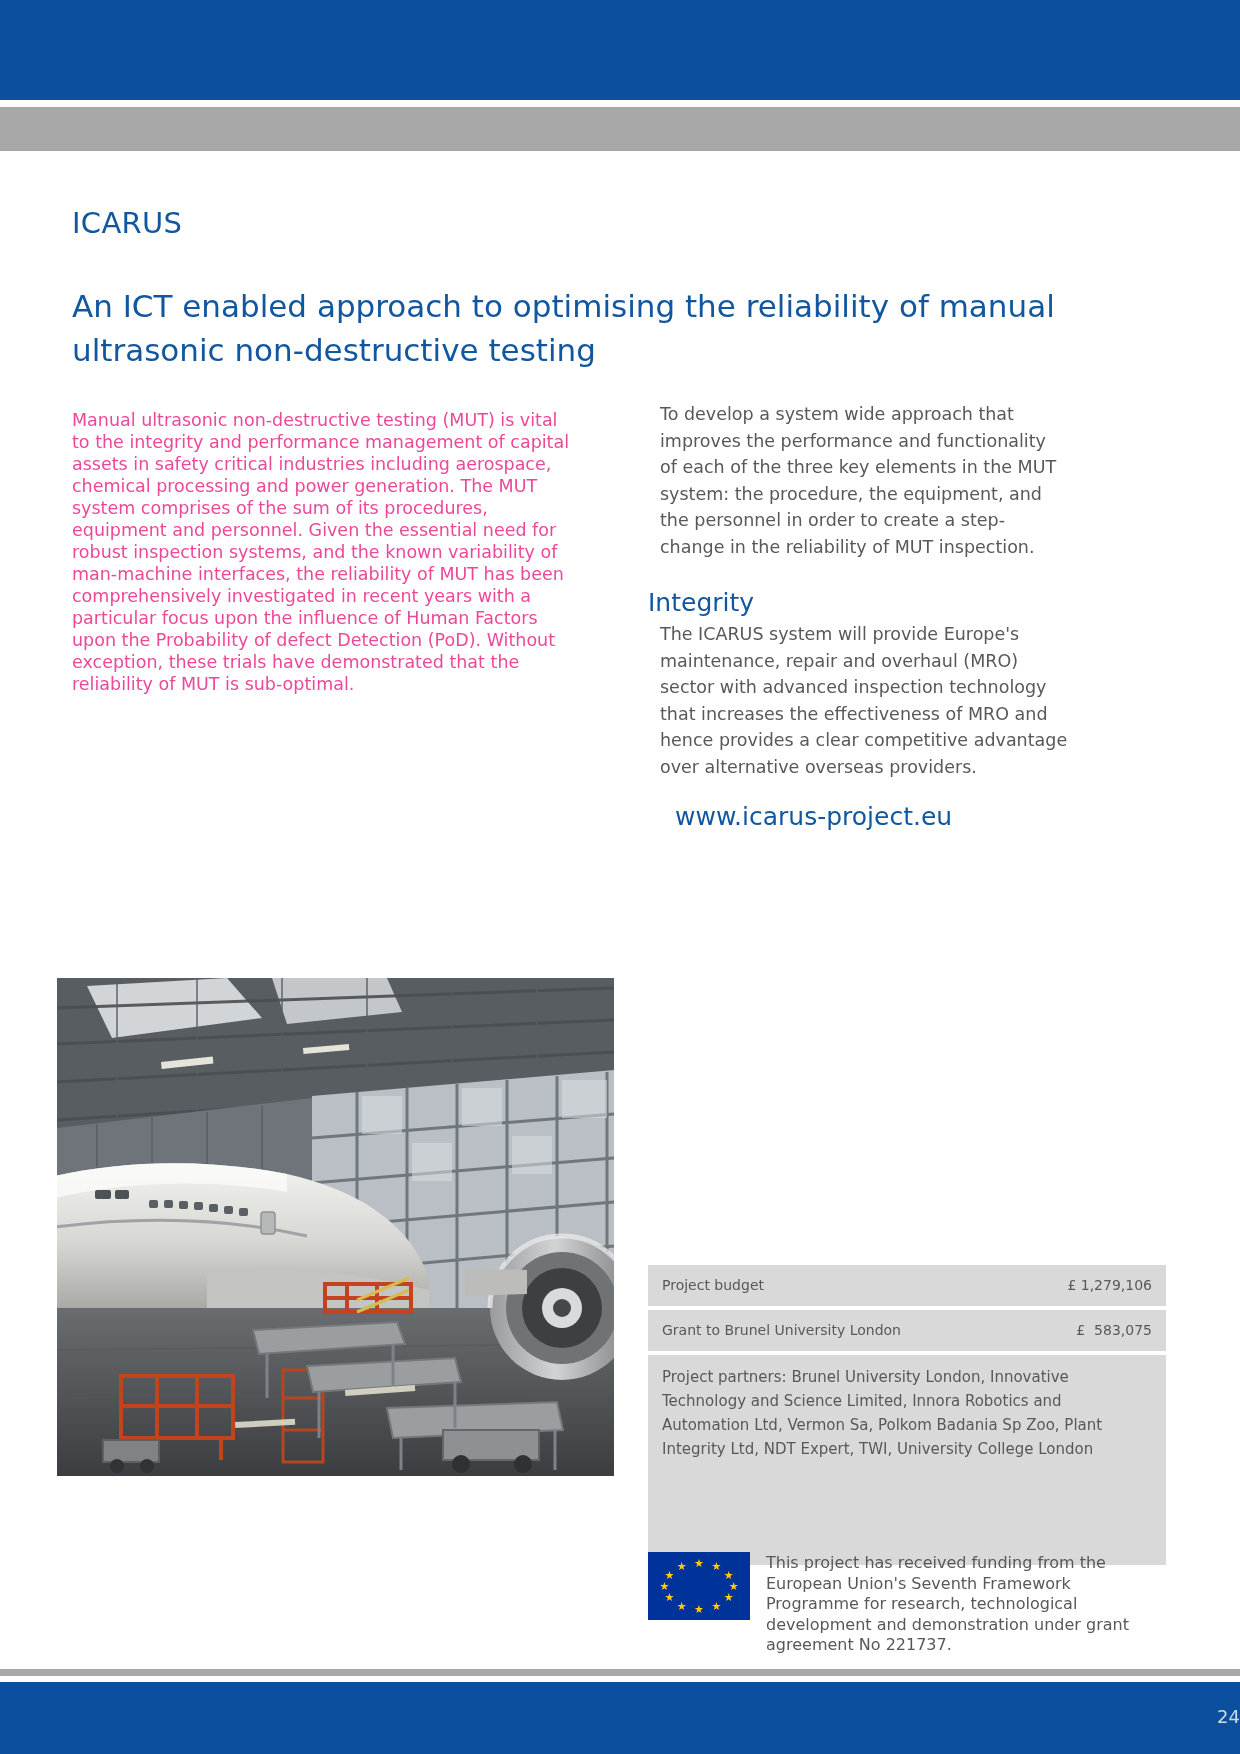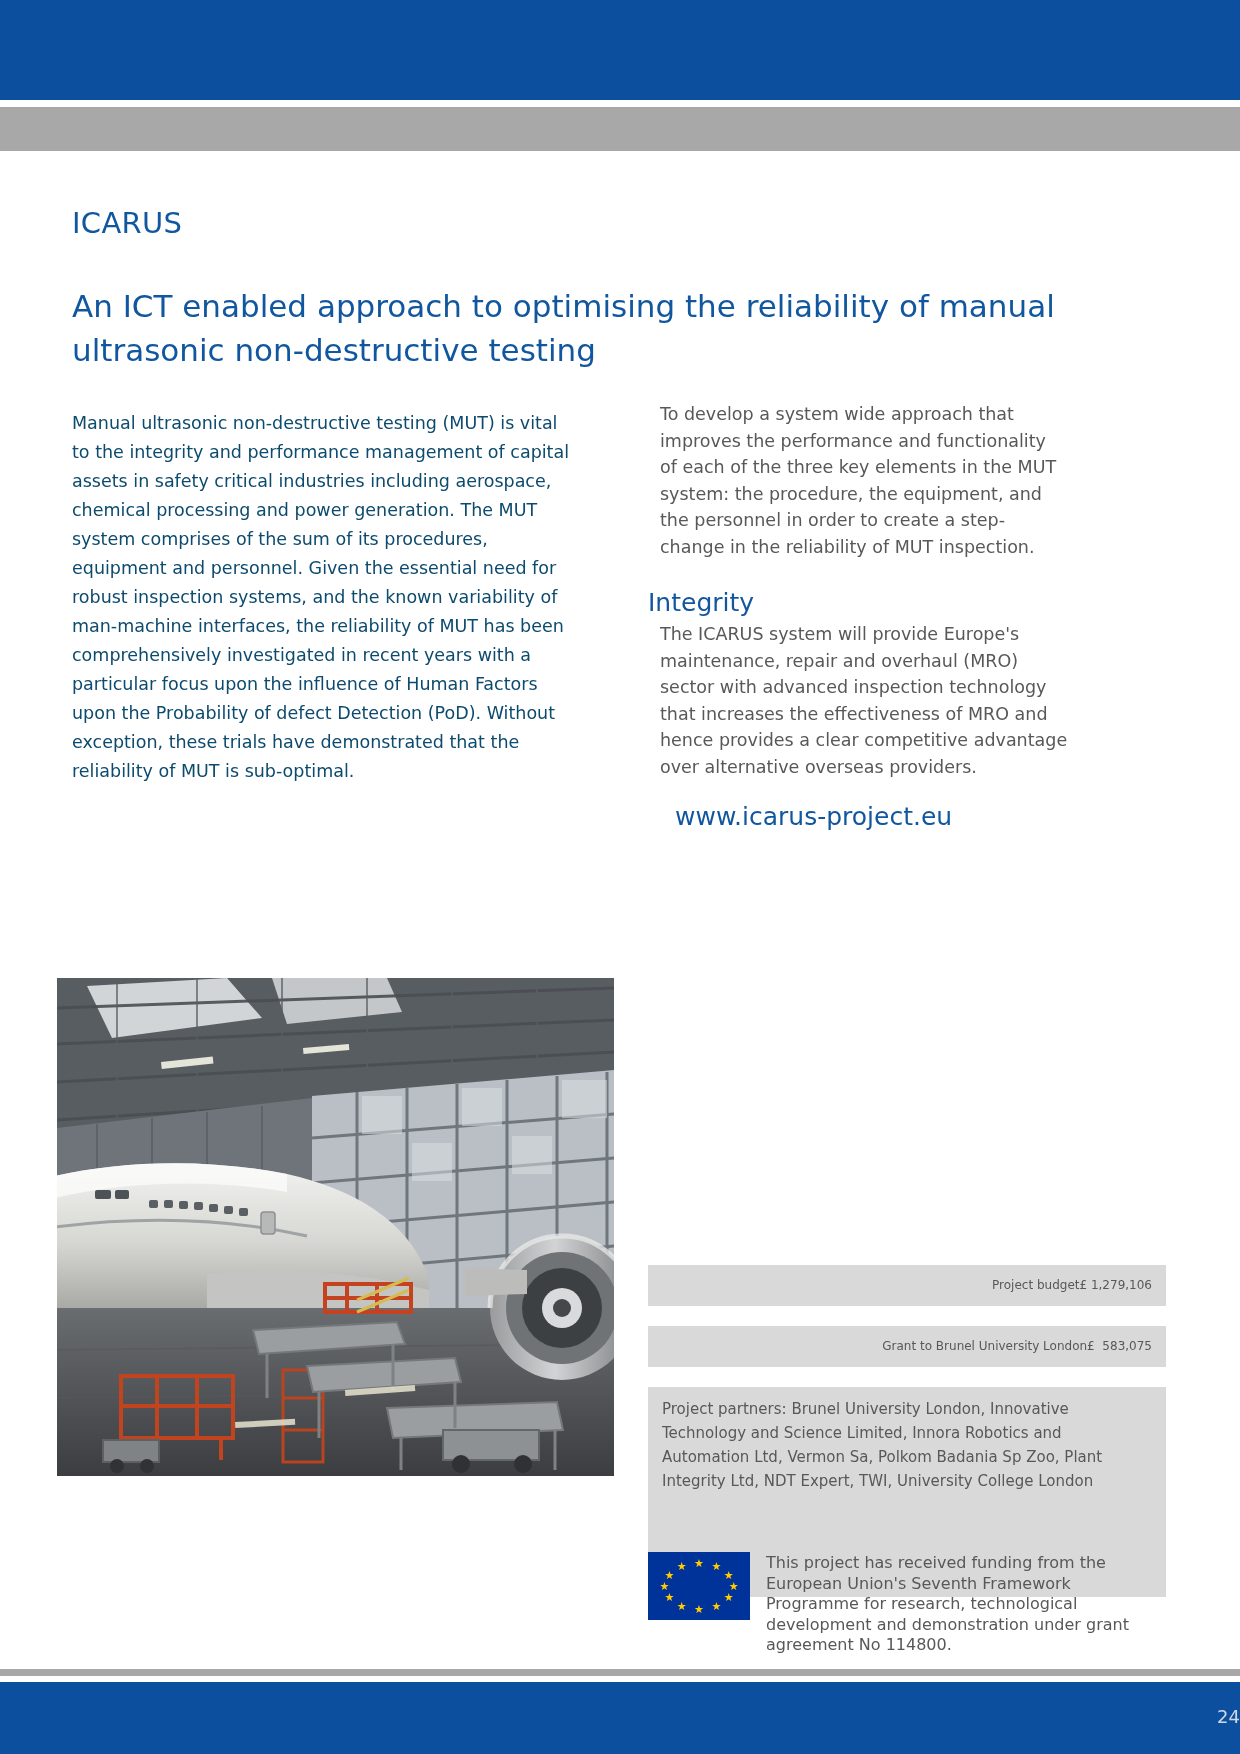--- a/index.html
+++ b/index.html
@@ -39,23 +39,23 @@
     position:absolute;left:72px;top:112px;width:1000px;
     color:#11579f;
     font-size:31px;
     line-height:44px;
     font-weight:normal;
   }
 
   
   .col-left{
     position:absolute;left:72px;top:258px;width:500px;
-    color:#0c4a6e;
+    color:#ec4899;
     font-size:17.5px;
-    line-height:29px;
+    line-height:22px;
   }
   .col-right{
     position:absolute;left:648px;top:250px;width:420px;
     color:#58585a;
     font-size:17.5px;
     line-height:26.5px;
   }
   .sec-head{
     color:#11579f;
     font-size:25px;
@@ -79,24 +79,24 @@
     overflow:hidden;background:#5d6064;
   }
   .photo svg{display:block;}
 
   
   .info-table{
     position:absolute;left:648px;top:1265px;width:518px;
   }
   .info-row{
     background:#d9d9d9;
-    display:flex;justify-content:flex-end;align-items:center;
+    display:flex;justify-content:space-between;align-items:center;
     padding:9px 14px 10px 14px;
-    color:#58585a;font-size:12px;line-height:22px;
-    margin-bottom:20px;
+    color:#58585a;font-size:14px;line-height:22px;
+    margin-bottom:4px;
   }
   .info-row .val{white-space:pre;}
   .partners{
     background:#d9d9d9;
     padding:10px 14px 60px 14px;
     color:#58585a;font-size:15px;line-height:24px;
     min-height:140px;
   }
 
   
@@ -361,21 +361,21 @@
       <span class="star" style="left:84%;top:50%">★</span>
       <span class="star" style="left:79%;top:66%">★</span>
       <span class="star" style="left:67%;top:79%">★</span>
       <span class="star" style="left:50%;top:84%">★</span>
       <span class="star" style="left:33%;top:79%">★</span>
       <span class="star" style="left:21%;top:66%">★</span>
       <span class="star" style="left:16%;top:50%">★</span>
       <span class="star" style="left:21%;top:34%">★</span>
       <span class="star" style="left:33%;top:21%">★</span>
     </div>
-    <div class="eu-text">This project has received funding from the European Union's Seventh Framework Programme for research, technological development and demonstration under grant agreement No 114800.</div>
+    <div class="eu-text">This project has received funding from the European Union's Seventh Framework Programme for research, technological development and demonstration under grant agreement No 221737.</div>
   </div>
 
   <div class="foot-grey"></div>
   <div class="foot-white"></div>
   <div class="foot-blue"></div>
   <div class="page-num">24</div>
 
 </div>
 
 </body></html>

